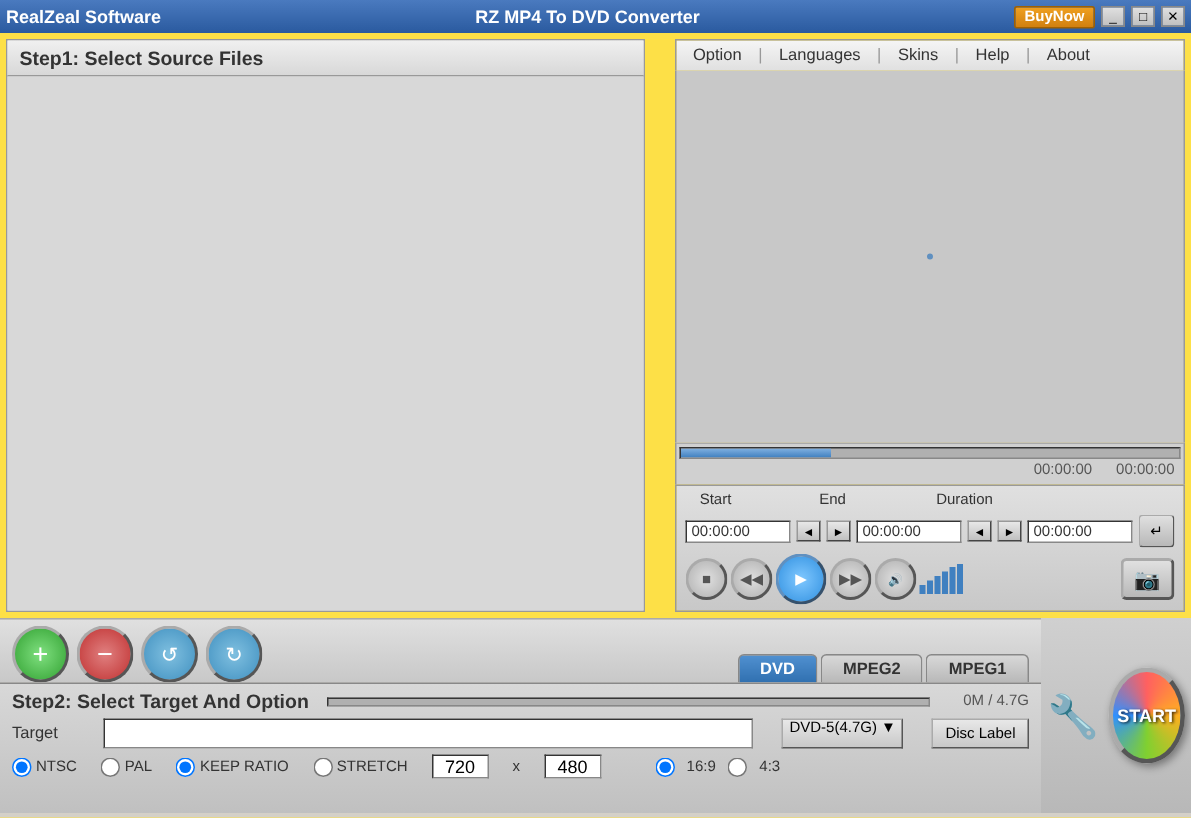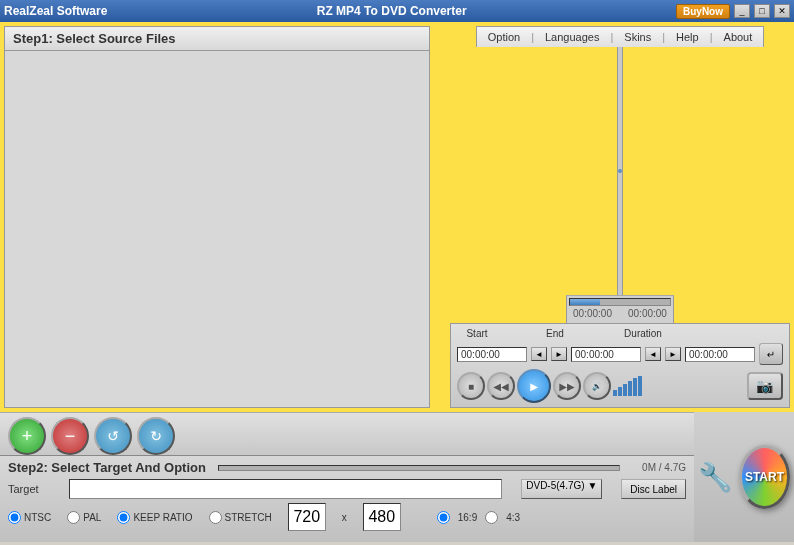--- a/index.html
+++ b/index.html
@@ -85,21 +85,20 @@
       flex: 1;
       background: #d8d8d8;
     }
 
     
     .right-panel {
       flex: 1;
       margin: 4px 4px 4px 18px;
       display: flex;
       flex-direction: column;
-      align-items: center;
     }
 
     
     .menu-bar {
       background: linear-gradient(to bottom, #f5f5f5, #e0e0e0);
       border: 1px solid #999;
       border-bottom: none;
       padding: 3px 8px;
       display: flex;
       gap: 8px;
@@ -366,24 +365,24 @@
       display: flex;
       align-items: center;
       gap: 3px;
     }
     .radio-label {
       font-size: 10px;
       color: #333;
     }
     .size-input {
       width: 38px;
-      height: 28px;
+      height: 16px;
       border: 1px inset #888;
       background: white;
-      font-size: 16px;
+      font-size: 12px;
       text-align: center;
     }
     .size-x {
       font-size: 10px;
       color: #333;
     }
     .ratio-group {
       display: flex;
       align-items: center;
       gap: 8px;
@@ -529,20 +528,25 @@
     <div class="step2-main">
 
       <div style="display:flex;align-items:flex-end;background:linear-gradient(to bottom,#e0e0e0,#c8c8c8);padding:4px 8px 0 8px;border-top:1px solid #aaa;">
         <div style="display:flex;gap:5px;align-items:center;">
           <button class="toolbar-btn toolbar-btn-add">+</button>
           <button class="toolbar-btn toolbar-btn-remove">−</button>
           <button class="toolbar-btn toolbar-btn-up" style="font-size:14px;">↺</button>
           <button class="toolbar-btn toolbar-btn-down" style="font-size:14px;">↻</button>
         </div>
         <div style="flex:1;"></div>
+        <div class="format-tabs">
+          <button class="format-tab format-tab-dvd">DVD</button>
+          <button class="format-tab format-tab-mpeg2">MPEG2</button>
+          <button class="format-tab format-tab-mpeg1">MPEG1</button>
+        </div>
       </div>
 
       <div style="background:linear-gradient(to bottom,#d8d8d8,#c0c0c0);border-top:1px solid #888;flex:1;padding:4px 8px;">
         <div style="display:flex;align-items:center;margin-bottom:4px;">
           <span style="font-size:13px;font-weight:bold;color:#333;">Step2: Select Target And Option</span>
           <div style="flex:1;margin-left:12px;height:6px;background:#b0b0b0;border:1px inset #888;"></div>
           <span style="font-size:10px;color:#555;margin-left:22px;">0M / 4.7G</span>
         </div>
         <div class="target-row">
           <span class="target-label">Target</span>

